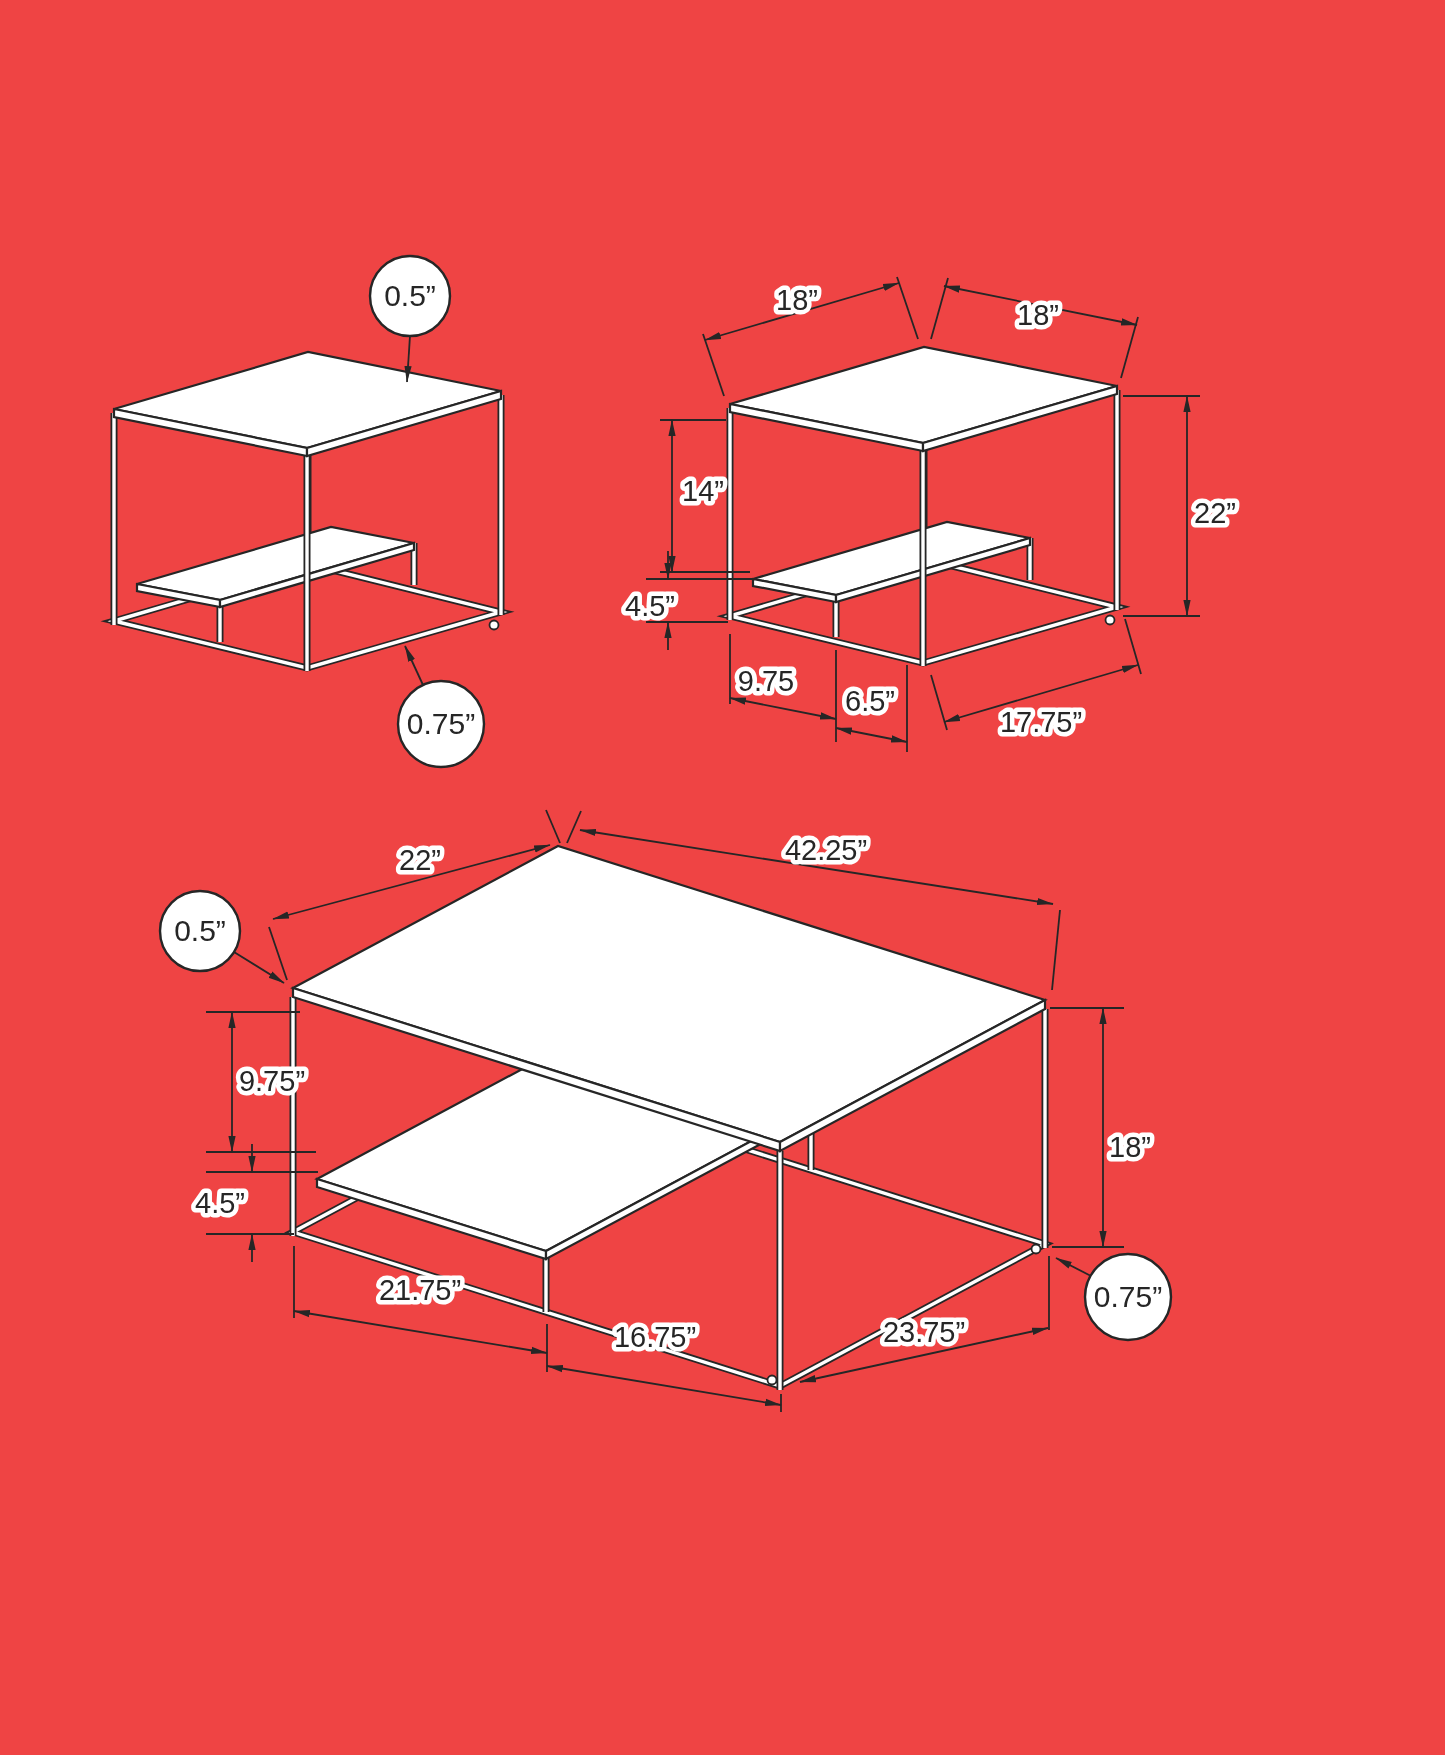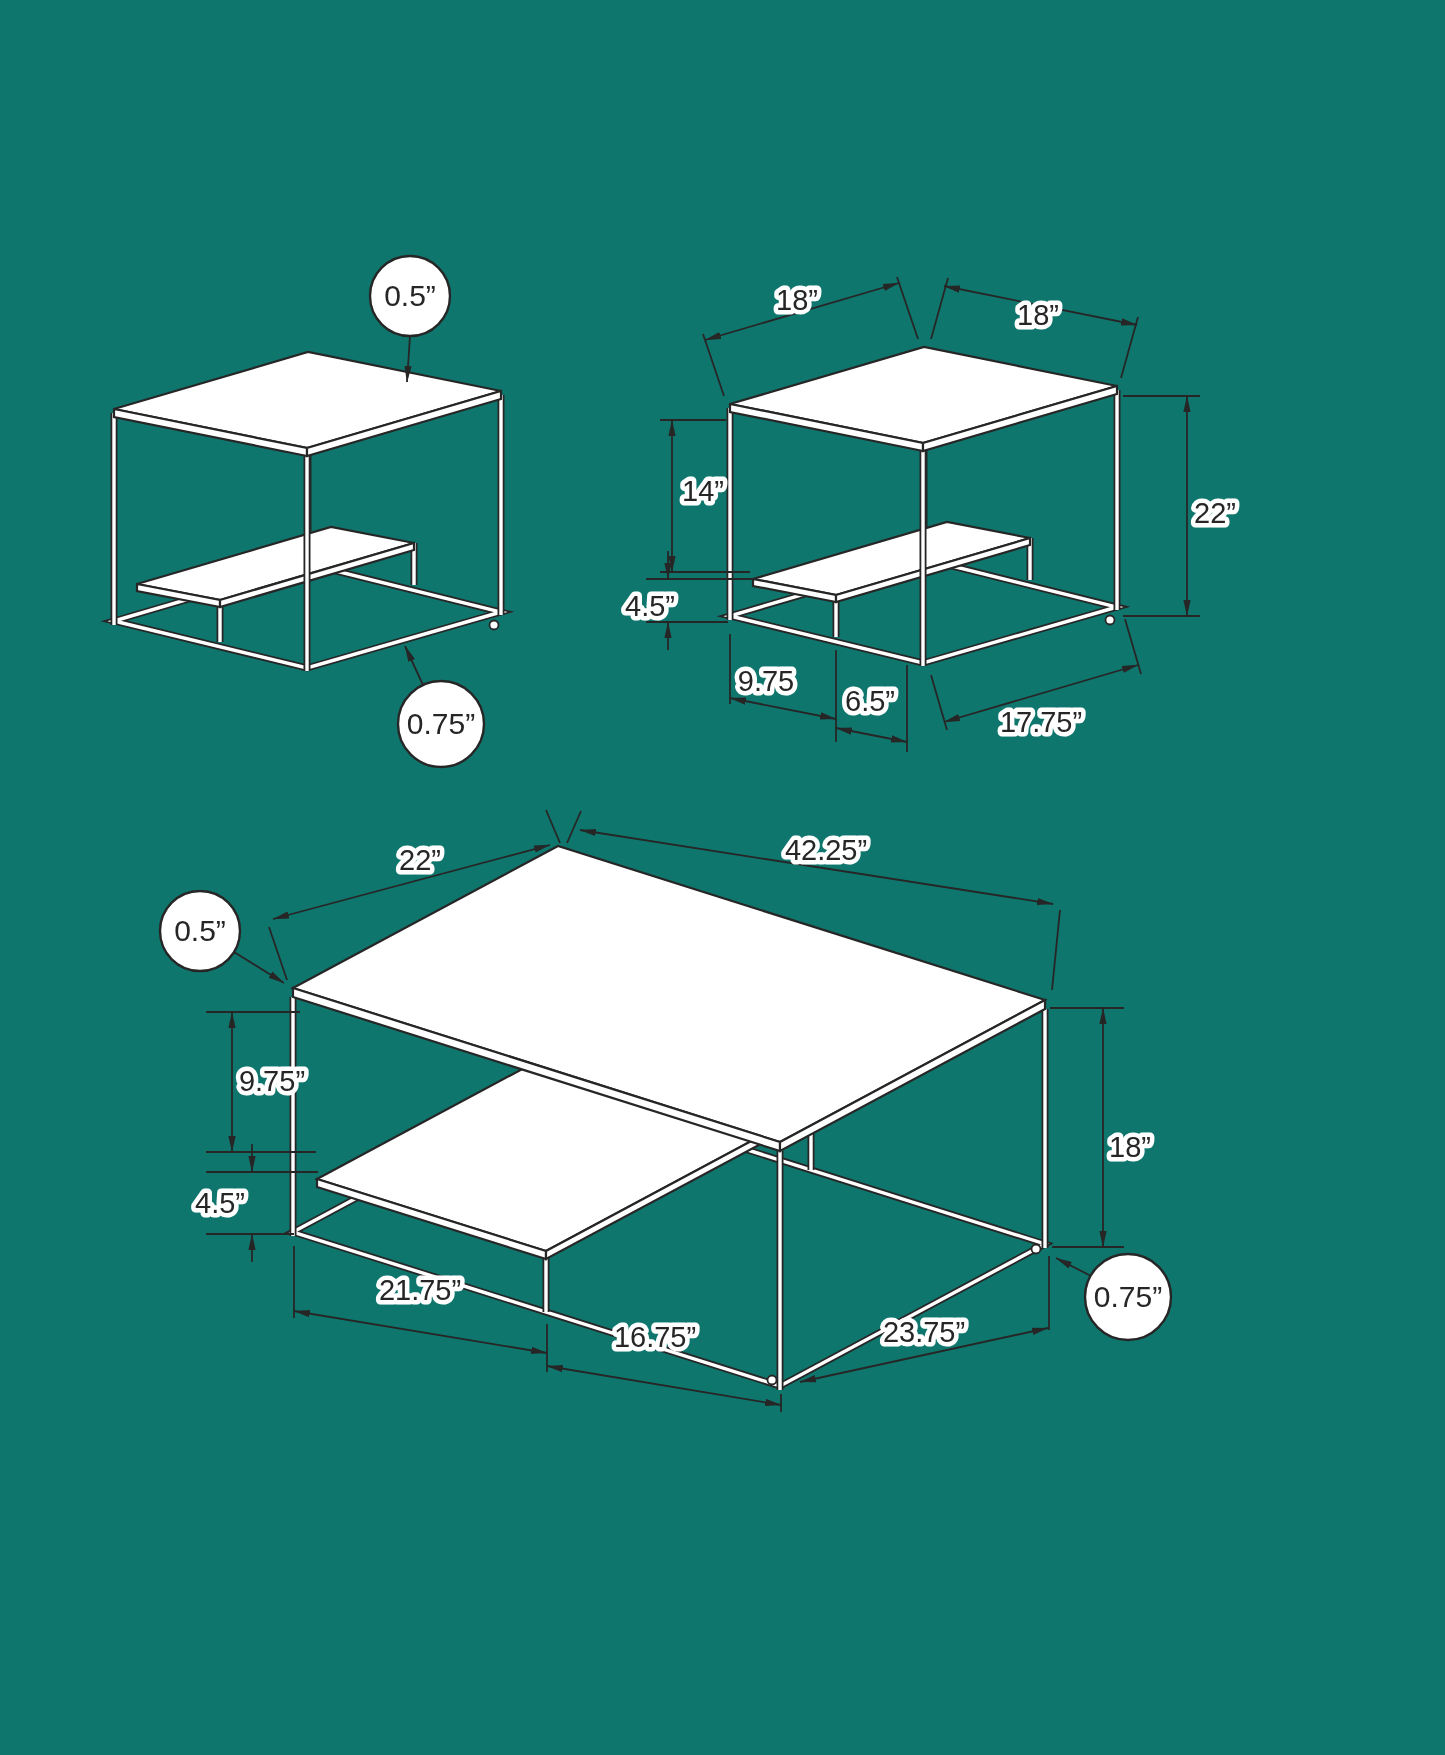--- a/index.html
+++ b/index.html
@@ -1,17 +1,17 @@
 <!DOCTYPE html>
 <html><head>
 <meta charset="utf-8">
 <style>
   :root { --ink:#262626; }
   html,body { margin:0; padding:0; background:#ffffff; }
-  .canvas { position:relative; width:1445px; height:1755px; background:#0f766e; overflow:hidden; }
+  .canvas { position:relative; width:1445px; height:1755px; background:#ef4444; overflow:hidden; }
   svg { display:block; }
 
   
   .t-o { fill:none; stroke:var(--ink); stroke-width:7;   stroke-linejoin:miter; }
   .t-i { fill:none; stroke:#ffffff;    stroke-width:3.4; stroke-linejoin:miter; }
 
   
   .slab { fill:#ffffff; stroke:var(--ink); stroke-width:2.2; stroke-linejoin:miter; }
 
   

